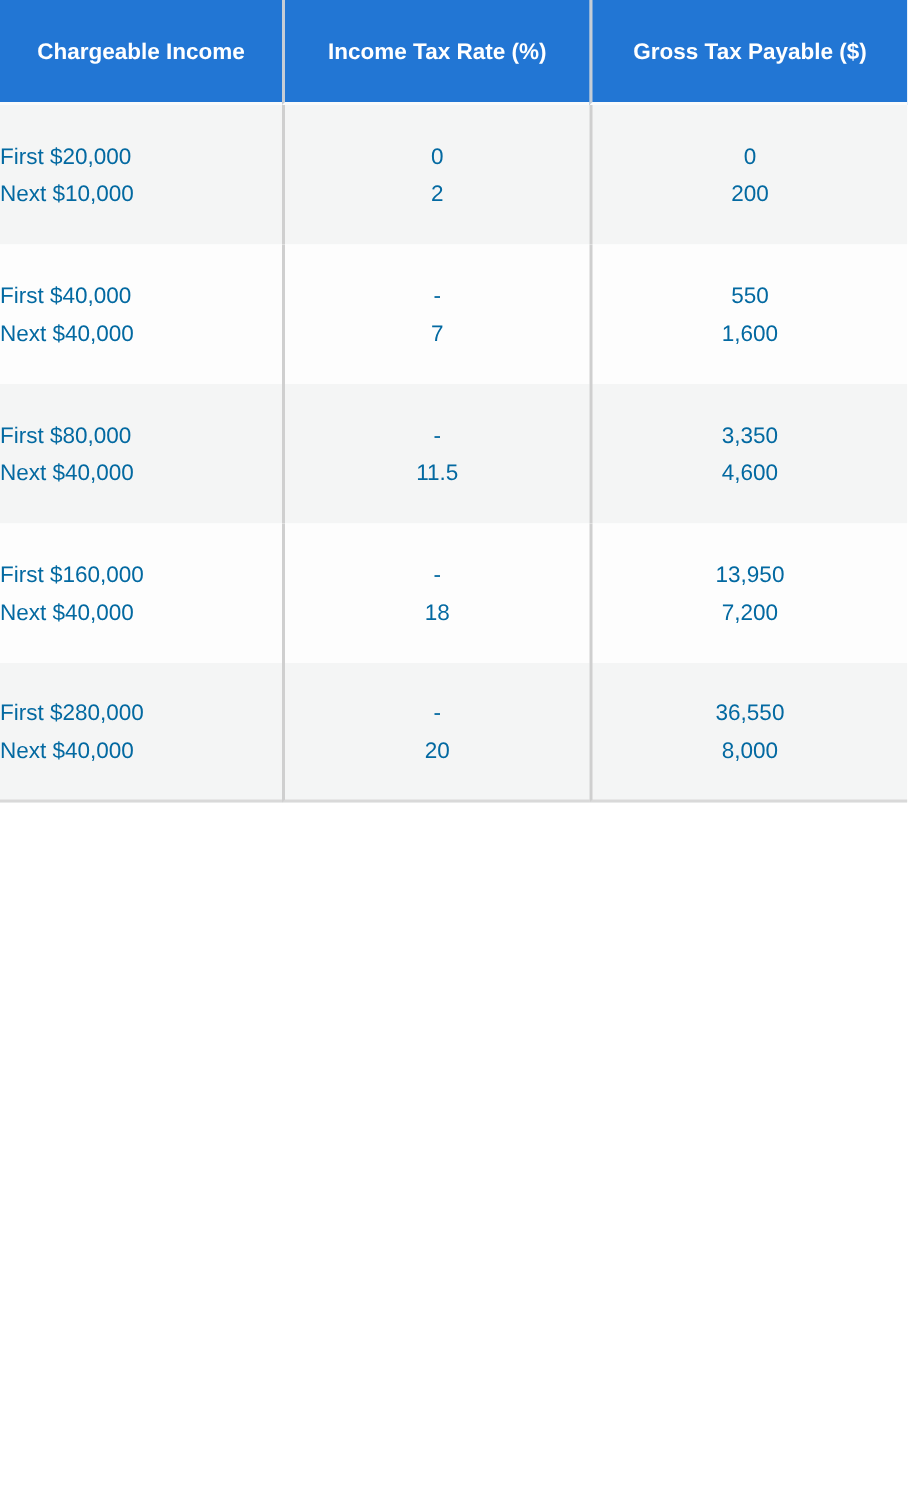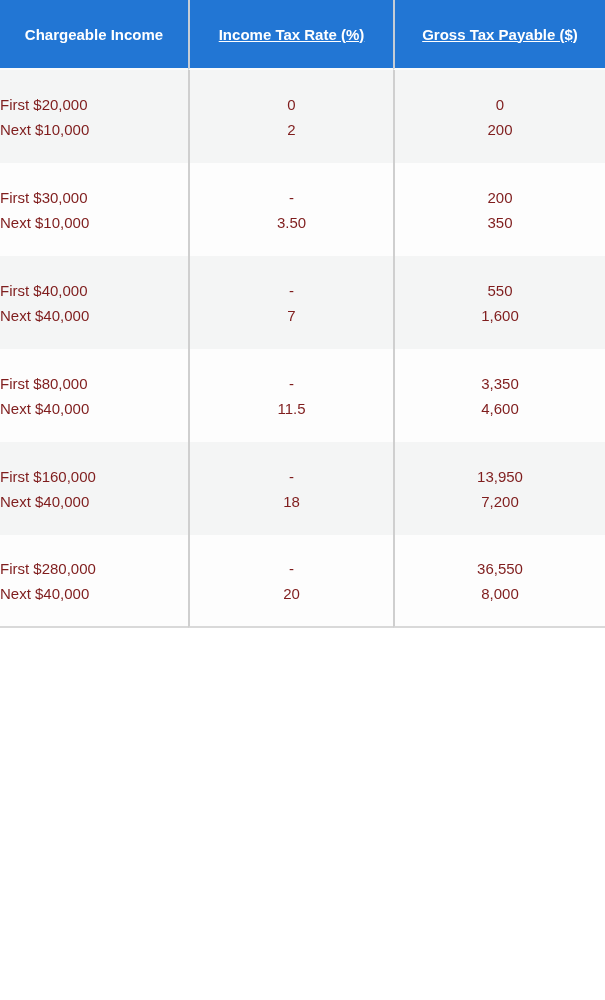--- a/index.html
+++ b/index.html
@@ -32,28 +32,27 @@
     background: #2276d4;
     color: #ffffff;
     font-size: 15px;
     font-weight: bold;
     text-align: center;
     vertical-align: middle;
     border-bottom: 2px solid #fafbfb;
   }
   thead th.sep {
     border-left: 2px solid #c6cdd6;
-    text-decoration: underline;
   }
   
   tbody td {
     height: 93px;
     vertical-align: middle;
     font-size: 15px;
-    color: #7f1d1d;
+    color: #0369a1;
   }
   tbody td.sep {
     border-left: 2px solid #cfcfcf;
   }
   tbody tr:nth-child(odd) td  { background: #f4f5f5; }
   tbody tr:nth-child(even) td { background: #fdfdfd; }
   tbody tr:last-child td { border-bottom: 2px solid #d9d9d9; }
 
   td.col-income {
     text-align: left;
@@ -91,34 +90,20 @@
           <div class="line">First $20,000</div>
           <div class="line">Next $10,000</div>
         </td>
         <td class="col-rate sep">
           <div class="line">0</div>
           <div class="line">2</div>
         </td>
         <td class="col-tax sep">
           <div class="line">0</div>
           <div class="line">200</div>
-        </td>
-      </tr>
-      <tr>
-        <td class="col-income">
-          <div class="line">First $30,000</div>
-          <div class="line">Next $10,000</div>
-        </td>
-        <td class="col-rate sep">
-          <div class="line">-</div>
-          <div class="line">3.50</div>
-        </td>
-        <td class="col-tax sep">
-          <div class="line">200</div>
-          <div class="line">350</div>
         </td>
       </tr>
       <tr>
         <td class="col-income">
           <div class="line">First $40,000</div>
           <div class="line">Next $40,000</div>
         </td>
         <td class="col-rate sep">
           <div class="line">-</div>
           <div class="line">7</div>

